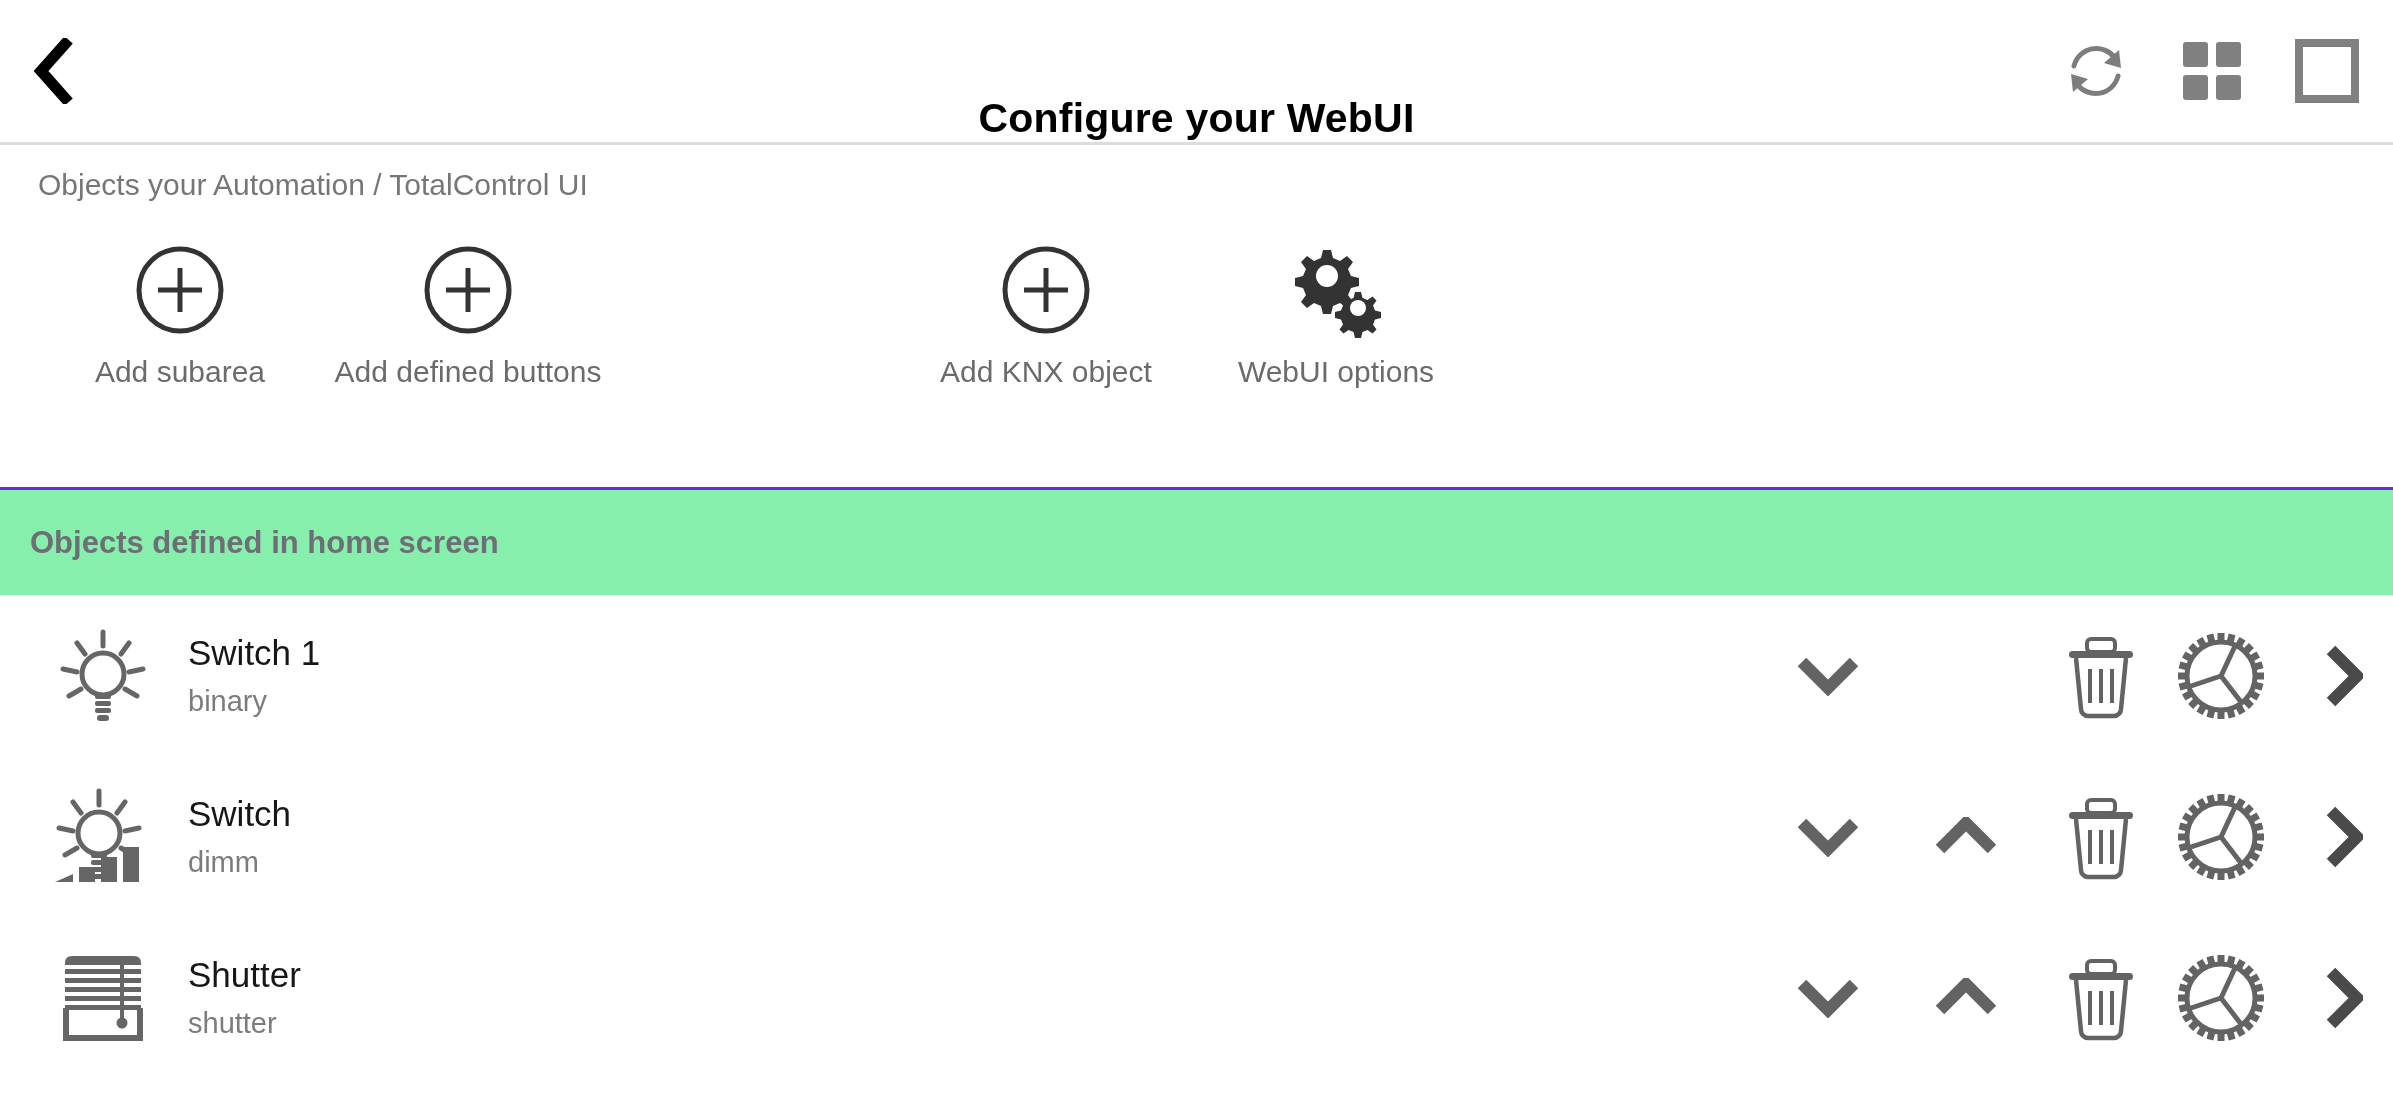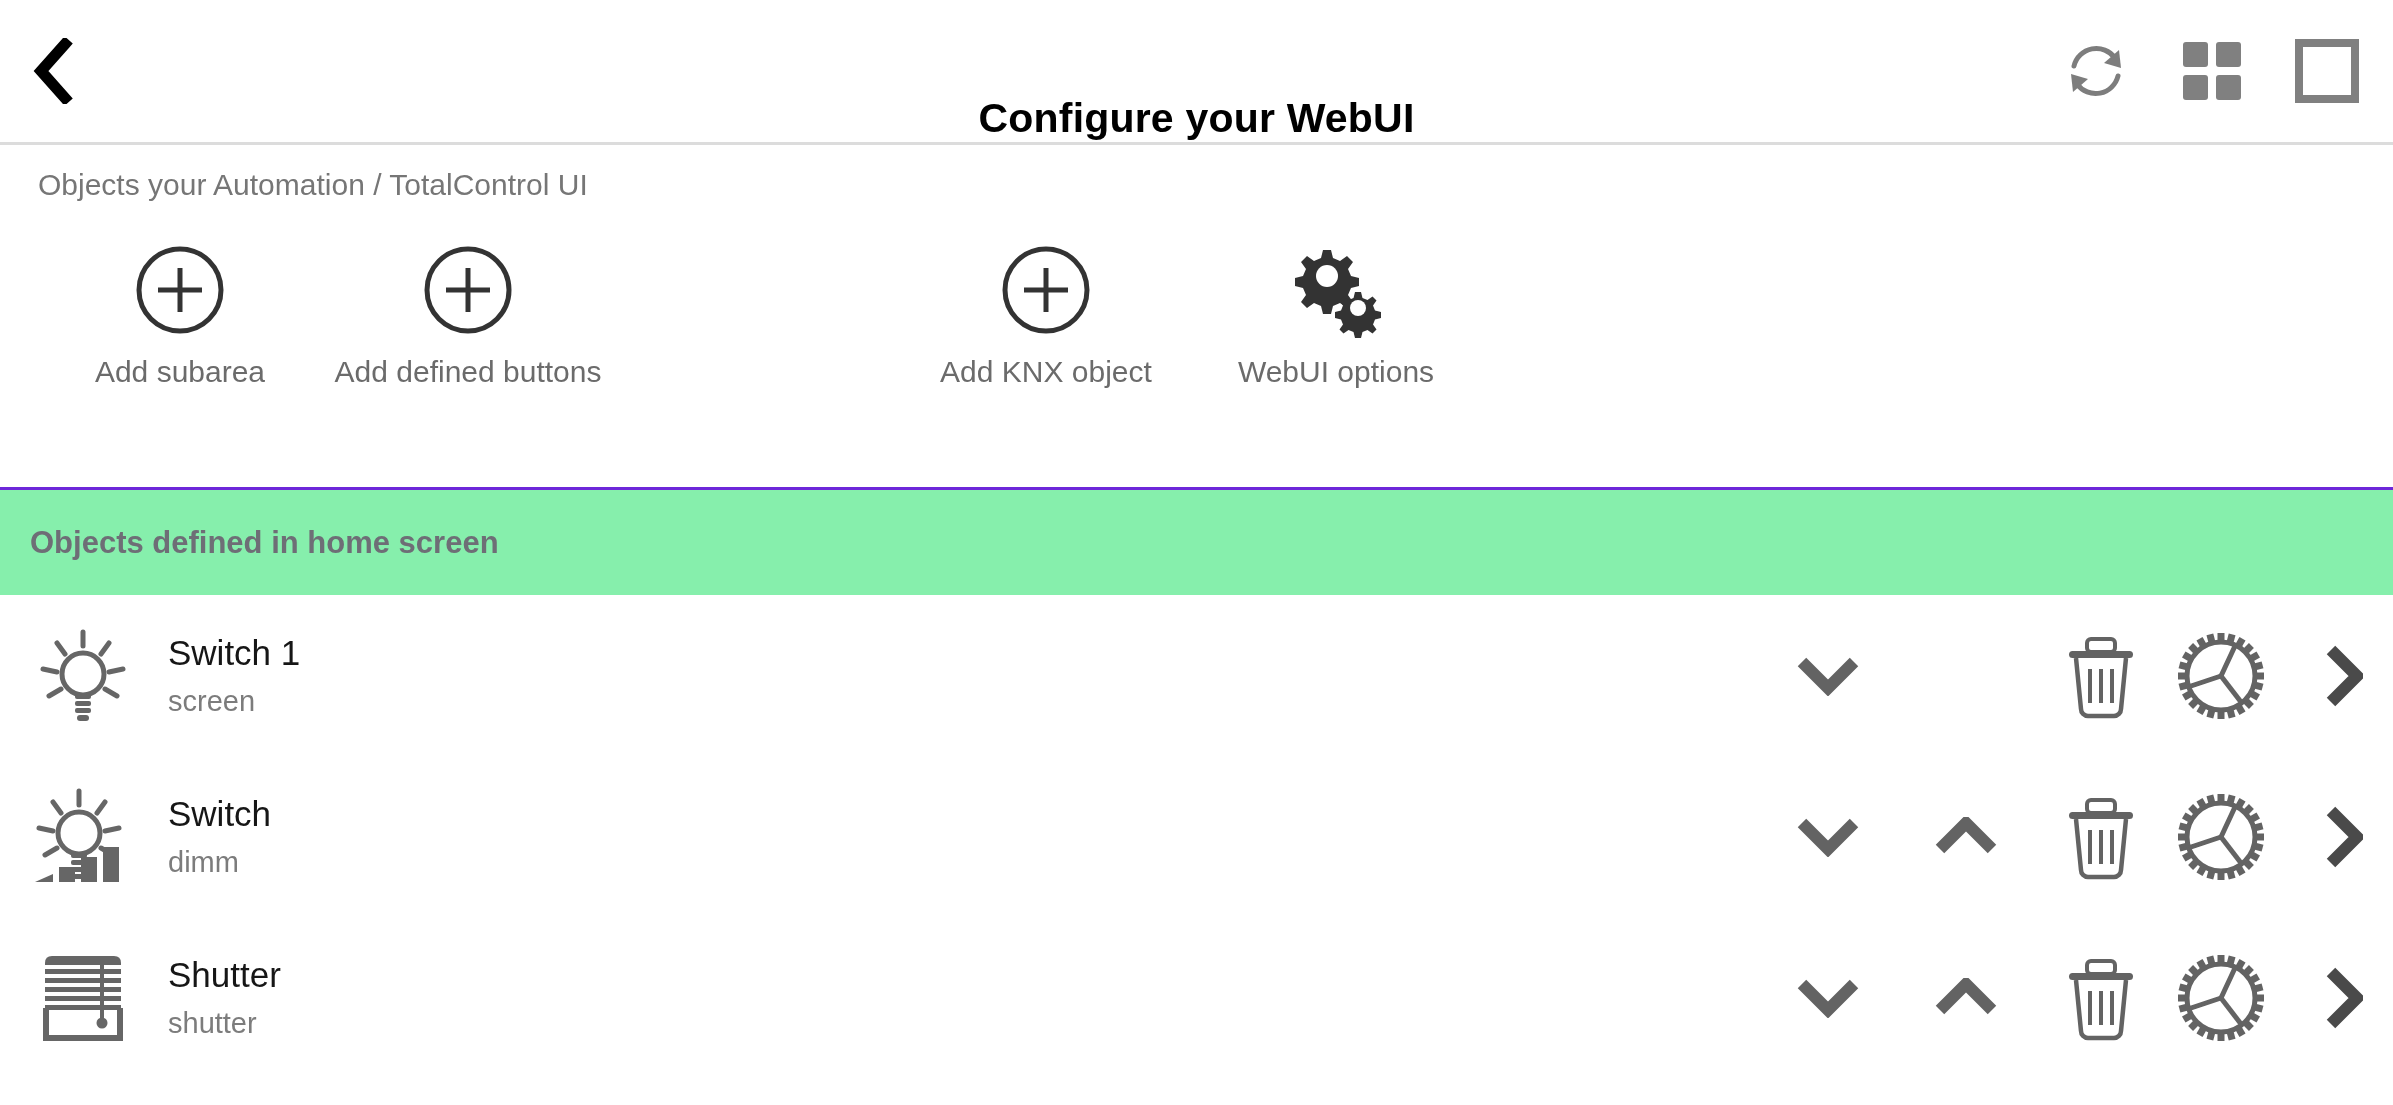--- a/index.html
+++ b/index.html
@@ -130,20 +130,21 @@
     left: 0;
     top: 595px;
     width: 100%;
   }
   .obj-row {
     position: relative;
     height: 161px;
     display: flex;
     align-items: center;
     background: #fff;
+    padding-left: 20px;
   }
   .row-icon {
     width: 130px;
     min-width: 130px;
     margin-left: 18px;
     display: flex;
     align-items: center;
     justify-content: center;
   }
   .row-texts {
@@ -304,21 +305,21 @@
         <g fill="#666666">
           <rect x="44" y="70" width="16" height="5" rx="2"></rect>
           <rect x="44" y="77" width="16" height="5" rx="2"></rect>
           <rect x="44" y="84" width="16" height="5" rx="2"></rect>
           <rect x="46" y="91" width="12" height="6" rx="3"></rect>
         </g>
       </svg>
     </div>
     <div class="row-texts">
       <div class="row-name">Switch 1</div>
-      <div class="row-sub">screen</div>
+      <div class="row-sub">binary</div>
     </div>
     <div class="row-actions">
       <div class="act a-down">
         <svg width="62" height="40" viewBox="0 0 62 40">
           <polyline points="5,6 31,32 57,6" fill="none" stroke="#636363" stroke-width="12" stroke-linecap="butt" stroke-linejoin="miter"></polyline>
         </svg>
       </div>
 
       <div class="act a-trash">
         <svg width="76" height="86" viewBox="0 0 76 86">

